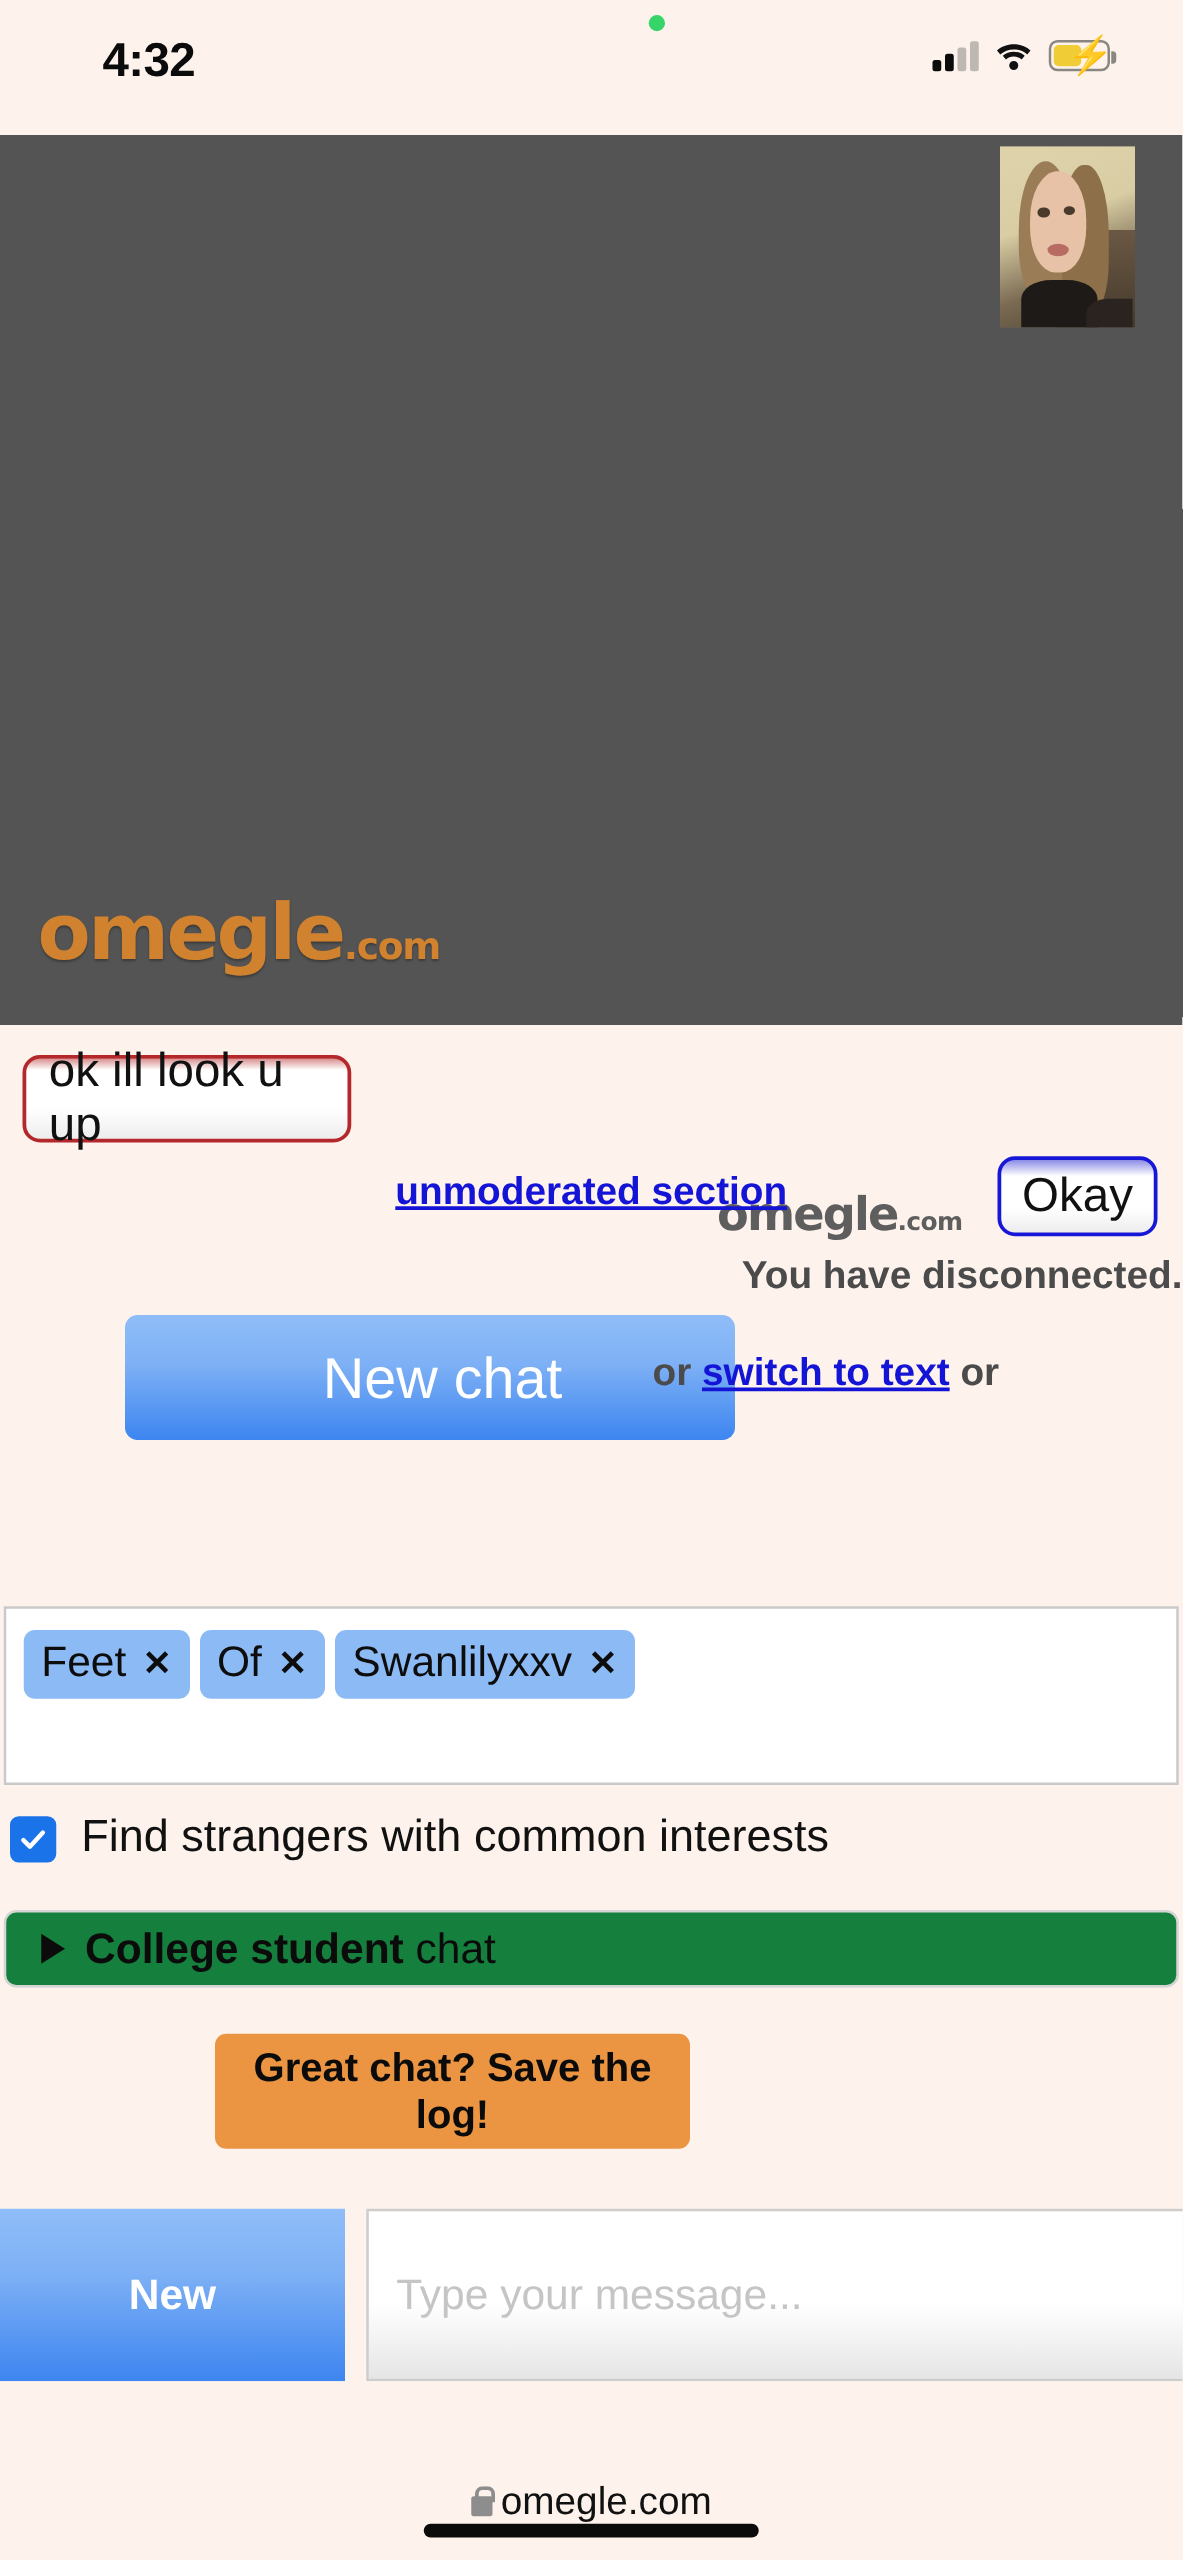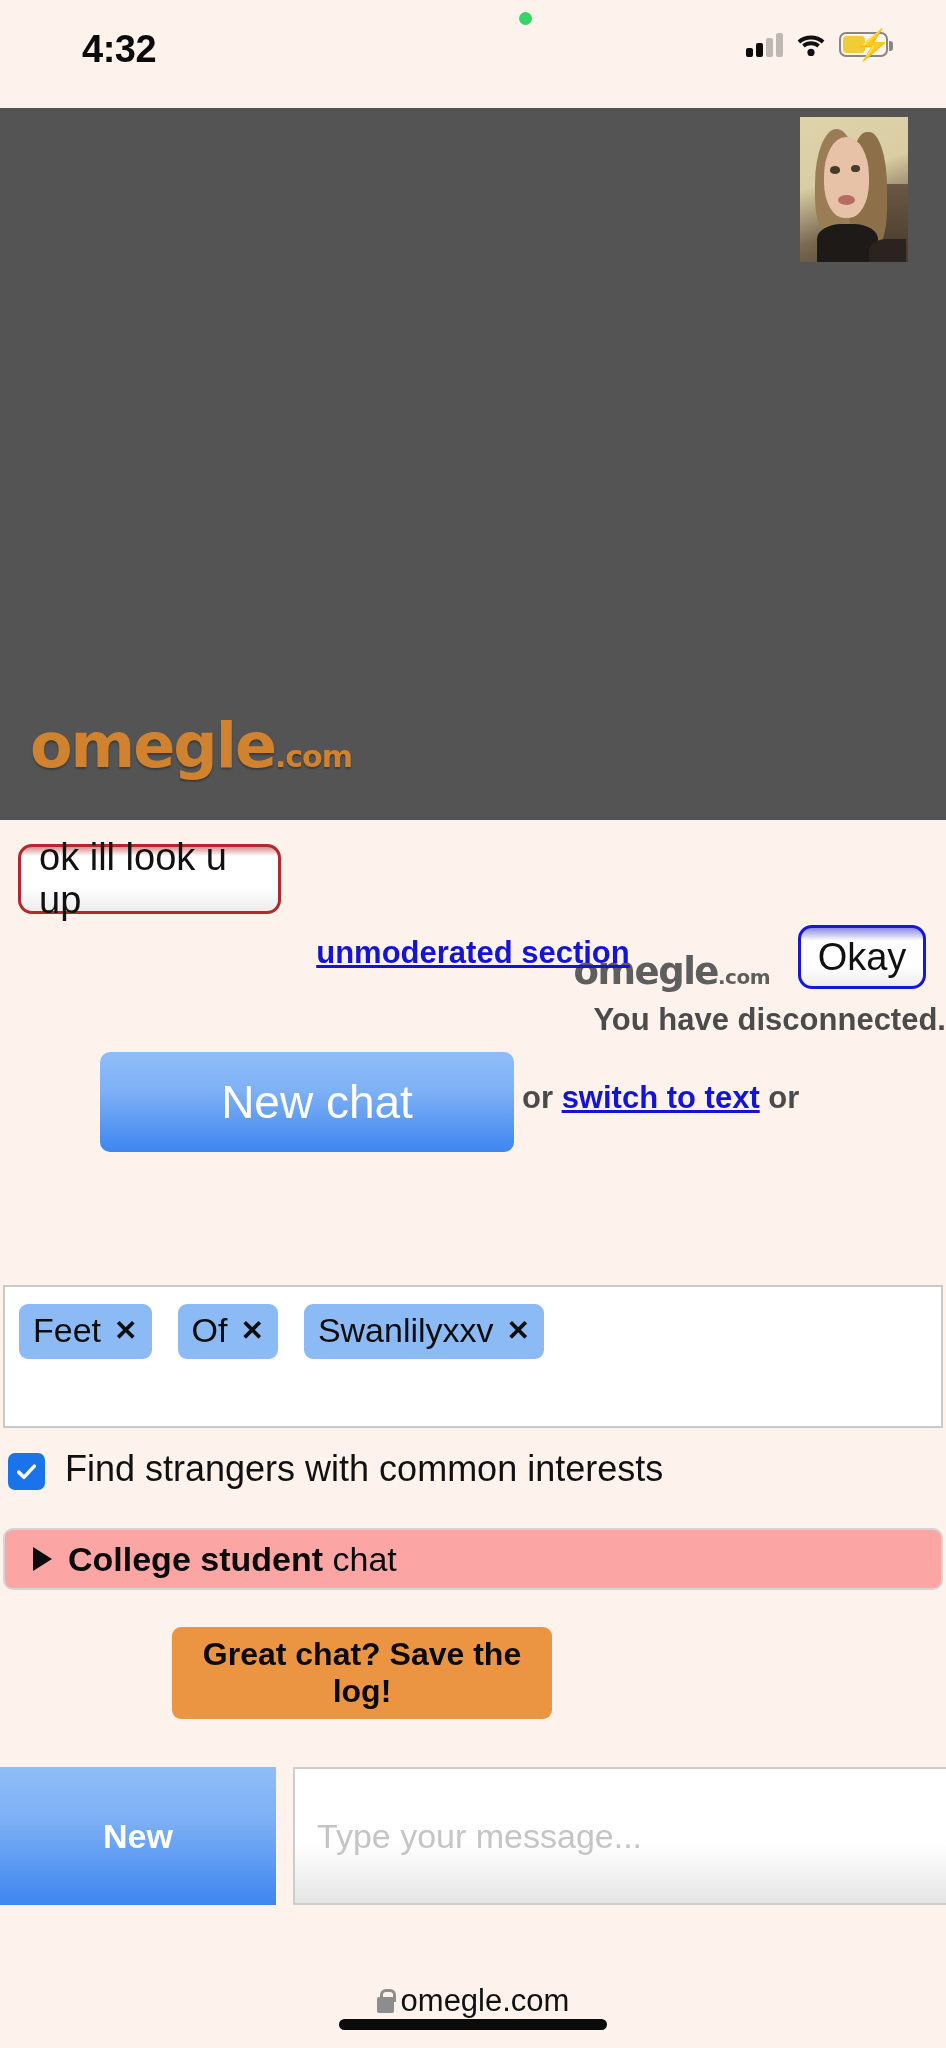--- a/index.html
+++ b/index.html
@@ -135,21 +135,21 @@
     font-size: 31px; font-weight: 700; color: #4b4b4b;
   }
 
   
   #newchat-row {
     position: absolute; left: 0; top: 232px;
     width: 946px; height: 100px;
   }
   #newchat-btn {
     position: absolute; left: 100px; top: 0;
-    width: 414px; height: 100px;
+    width: 488px; height: 100px;
     border: none; border-radius: 10px;
     background: linear-gradient(180deg,#8fbdf8 0%,#7db0f5 40%,#3d85f0 100%);
     color: #ffffff; font-size: 46px;
     font-family: "Liberation Sans", sans-serif;
     cursor: pointer;
     padding-left: 20px;
   }
   #or-text {
     position: absolute; left: 522px; top: 28px;
     font-size: 31px; font-weight: 700; color: #4b4b4b;
@@ -168,21 +168,21 @@
   }
 
   
   #interests-box {
     position: absolute; left: 3px; top: 1285px;
     width: 940px; height: 143px;
     background: #ffffff;
     border: 2px solid #c9c9c9;
   }
   #tag-list {
-    display: flex; align-items: center; gap: 26px;
+    display: flex; align-items: center; gap: 8px;
     padding: 17px 0 0 14px;
   }
   .tag {
     background: #8cbaf5; border-radius: 9px;
     padding: 7px 14px 9px 14px;
     font-size: 34px; color: #0d0d0d;
     display: flex; align-items: center; gap: 13px;
     white-space: nowrap;
   }
   .tag .x { font-size: 28px; font-weight: 700; cursor: pointer; }
@@ -198,21 +198,21 @@
     display: flex; align-items: center; justify-content: center;
     cursor: pointer;
   }
   .cbox svg { width: 25px; height: 25px; }
   #common-label { font-size: 36px; color: #111; }
 
   
   #college-row {
     position: absolute; left: 3px; top: 1528px;
     width: 940px; height: 62px;
-    background: #fca5a5;
+    background: #15803d;
     border: 2px solid #d4d4d4; border-radius: 10px;
     display: flex; align-items: center;
     padding-left: 28px; gap: 16px;
     cursor: pointer;
   }
   #college-arrow {
     width: 0; height: 0;
     border-left: 19px solid #0b0b0b;
     border-top: 12px solid transparent;
     border-bottom: 12px solid transparent;

